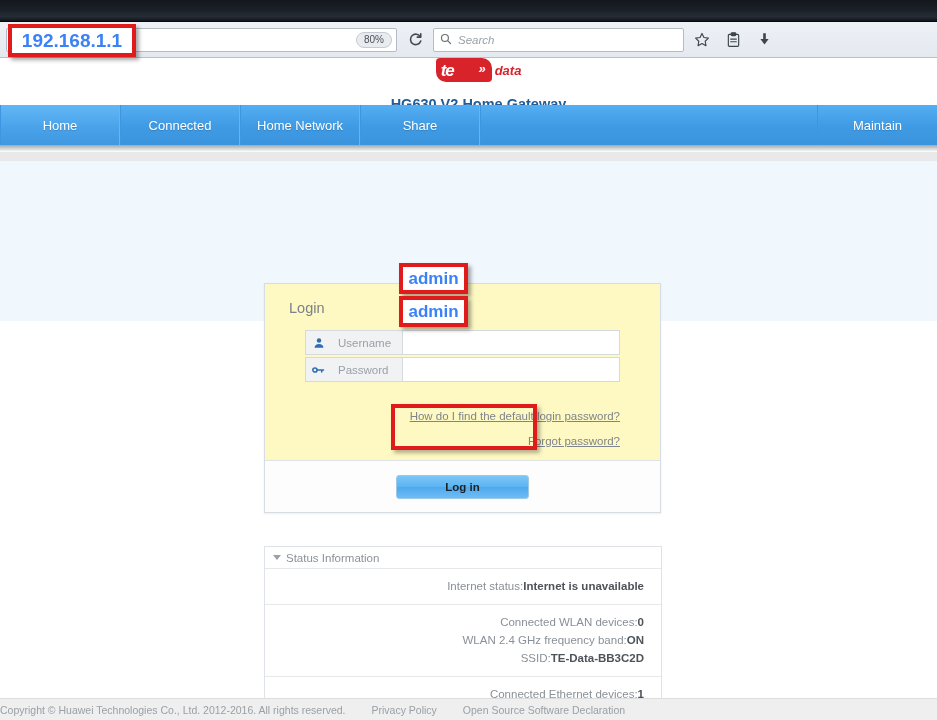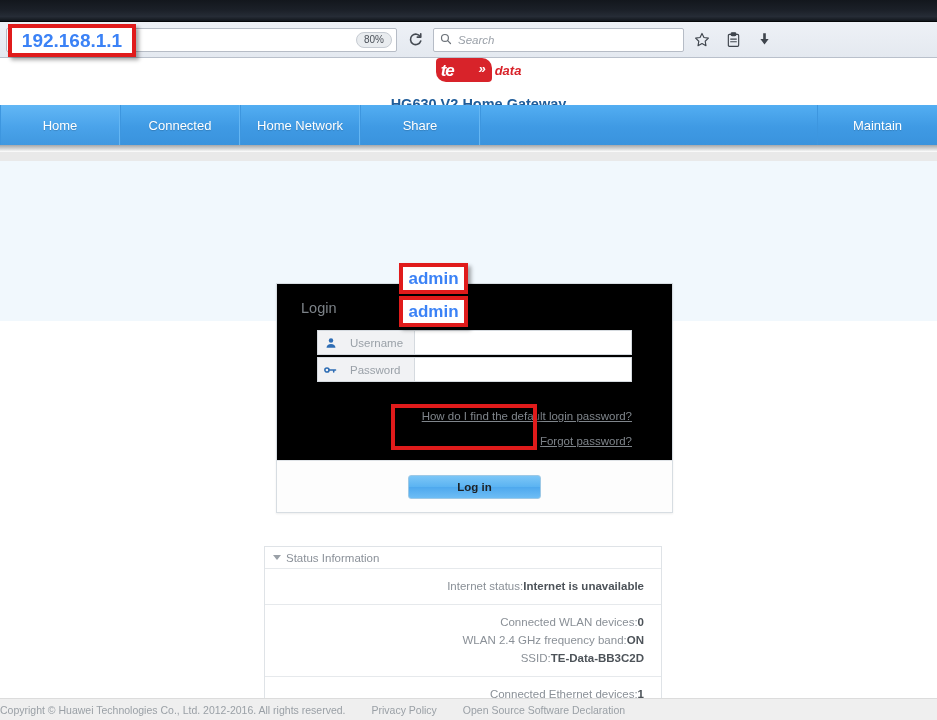--- a/index.html
+++ b/index.html
@@ -161,23 +161,23 @@
   .blue-band {
     position:absolute; left:0; right:0; top: 103px; height: 160px;
     background: #f1f8fd;
   }
   .content {
     position: absolute; left:0; right:0; top: 103px; bottom: 0;
   }
 
   .login-card {
     position:absolute;
-    left: 276px; top: 122px;
+    left: 264px; top: 122px;
     width: 397px;
-    background: #000000;
+    background: #fef9c3;
     border: 1px solid #d7dde2;
     box-shadow: 0 1px 2px rgba(0,0,0,.07);
   }
   .login-title {
     font-size: 14.5px;
     color: #7c8288;
     padding: 16px 0 14px 24px;
   }
   .form-rows { padding: 0 40px 0 40px; }
   .frow {

